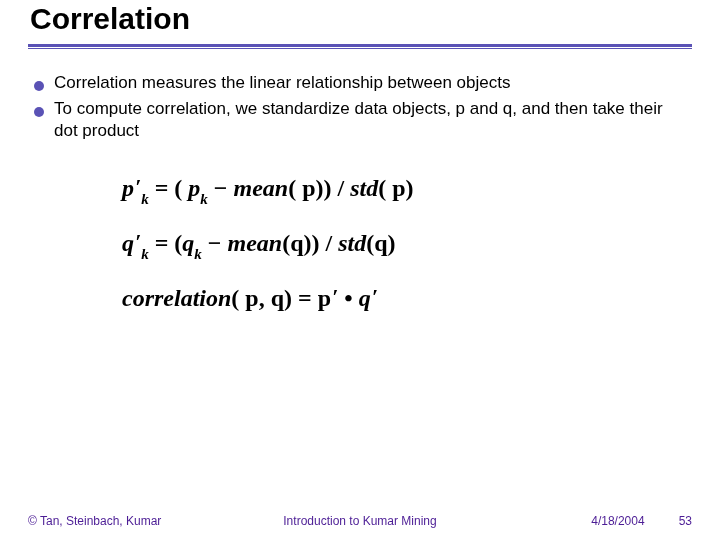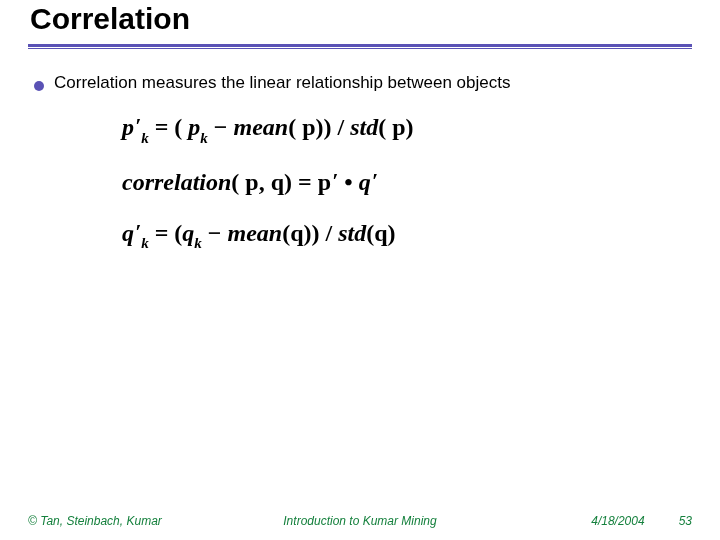--- a/index.html
+++ b/index.html
@@ -46,21 +46,21 @@
   .bullet .dot {
     width: 10px;
     height: 10px;
     border-radius: 50%;
     background: #5a52b5;
     flex-shrink: 0;
     margin-top: 9px;
     margin-right: 10px;
   }
   .equations {
-    margin-top: 20px;
+    margin-top: 34px;
     padding-left: 94px;
     font-family: "Times New Roman", Times, serif;
     font-size: 24px;
     font-style: italic;
     font-weight: bold;
   }
   .eq {
     margin-bottom: 24px;
     white-space: nowrap;
   }
@@ -81,22 +81,21 @@
   }
   .footer {
     position: absolute;
     left: 0;
     right: 0;
     bottom: 12px;
     padding: 0 28px;
     display: flex;
     align-items: baseline;
     font-size: 12px;
-    color: #15803d;
-    font-style: italic;
+    color: #4c1d95;
   }
   .footer .center {
     position: absolute;
     left: 50%;
     transform: translateX(-50%);
   }
   .footer .right {
     margin-left: auto;
     display: flex;
     gap: 34px;
@@ -113,34 +112,38 @@
     <div class="line1"></div>
     <div class="gap"></div>
     <div class="line2"></div>
   </div>
 
   <div class="bullets">
     <div class="bullet">
       <span class="dot"></span>
       <span>Correlation measures the linear relationship between objects</span>
     </div>
+    <div class="bullet">
+      <span class="dot"></span>
+      <span>To compute correlation, we standardize data objects, p and q, and then take their dot product</span>
+    </div>
   </div>
 
   <div class="equations">
 
     <div class="eq">
       <span>p</span><span class="prime">′</span><span class="sub">k</span><span class="op"> = ( </span><span>p</span><span class="sub">k</span><span class="op"> − </span><span>mean</span><span class="op">( p)) / </span><span>std</span><span class="op">( p)</span>
     </div>
 
     <div class="eq">
-      <span>correlation</span><span class="op">( p, q) = p</span><span class="prime">′</span><span class="op"> • </span><span>q</span><span class="prime">′</span>
+      <span>q</span><span class="prime">′</span><span class="sub">k</span><span class="op"> = (</span><span>q</span><span class="sub">k</span><span class="op"> − </span><span>mean</span><span class="op">(q)) / </span><span>std</span><span class="op">(q)</span>
     </div>
 
     <div class="eq">
-      <span>q</span><span class="prime">′</span><span class="sub">k</span><span class="op"> = (</span><span>q</span><span class="sub">k</span><span class="op"> − </span><span>mean</span><span class="op">(q)) / </span><span>std</span><span class="op">(q)</span>
+      <span>correlation</span><span class="op">( p, q) = p</span><span class="prime">′</span><span class="op"> • </span><span>q</span><span class="prime">′</span>
     </div>
 
   </div>
 
   <div class="footer">
     <span>© Tan, Steinbach, Kumar</span>
     <span class="center">Introduction to Kumar Mining</span>
     <span class="right">
       <span>4/18/2004</span>
       <span>53</span>

